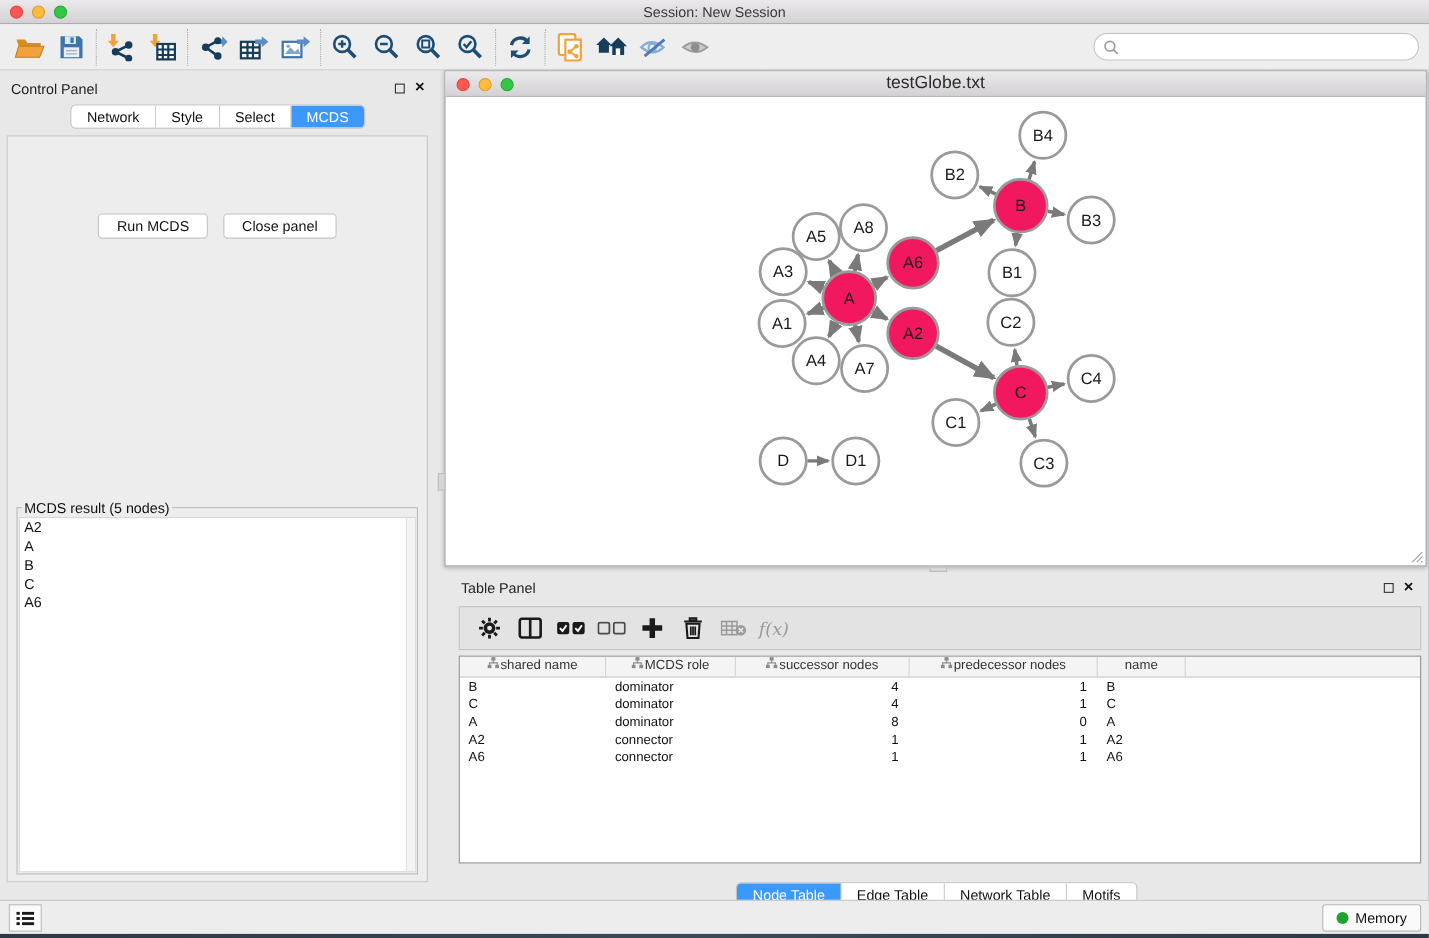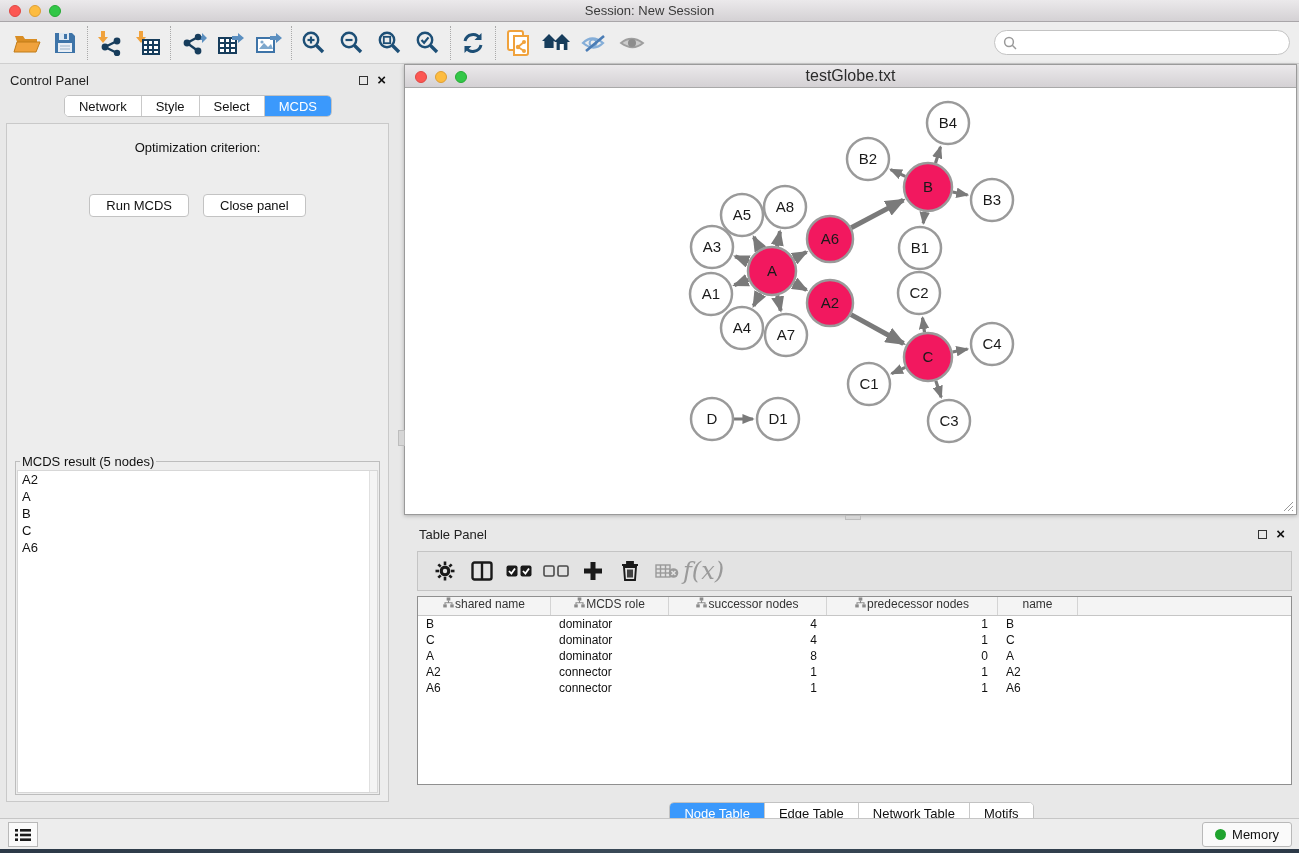--- a/index.html
+++ b/index.html
@@ -84,21 +84,21 @@
   .split-grip-h { position:absolute; left:441px; top:0px; width:16px; height:5px;
     background:#d6d6d6; border:1px solid #bdbdbd; }
 
   
   .table-panel { position:absolute; left:404px; top:520px; width:895px; height:298px; }
   .tp-header { position:absolute; left:15px; right:14px; top:5px; height:18px;
     display:flex; justify-content:space-between; align-items:center; }
   .tp-toolbar { position:absolute; left:13px; right:7px; top:31px; height:40px;
     background:#e3e3e3; border:1px solid #c4c4c4; display:flex; align-items:center; padding-left:8px; }
   .tp-toolbar .tbtn { width:37px; }
-  .fx { font-family:"DejaVu Serif", serif; font-style:italic; font-size:24px; color:#9a9a9a; }
+  .fx { font-family:"DejaVu Serif", serif; font-style:italic; font-size:16px; color:#9a9a9a; }
   .datatable { position:absolute; left:13px; right:7px; top:76px; height:189px;
     background:#fff; border:1px solid #8f8f8f; overflow:hidden; }
   .thead { display:flex; height:19px; background:#f4f4f4; border-bottom:1px solid #c6c6c6; }
   .th { display:flex; align-items:flex-start; justify-content:center; gap:1px;
     font-size:12px; color:#333; border-right:1px solid #d4d4d4; height:100%; }
   .th:last-child { border-right:1px solid #d4d4d4; }
   .trow { display:flex; height:16px; align-items:center; }
   .td { font-size:12px; color:#111; height:100%; display:flex; align-items:center; }
   .td.l { justify-content:flex-start; padding-left:8px; }
   .td.r { justify-content:flex-end; padding-right:10px; }
@@ -293,21 +293,20 @@
     </div>
     <div class="cp-tabs-row">
       <div class="segtabs">
           <div class="seg">Network</div>
           <div class="seg">Style</div>
           <div class="seg">Select</div>
           <div class="seg active">MCDS</div>
         </div>
     </div>
     <div class="cp-card">
-      <div class="opt-label">Optimization criterion:</div>
       <div class="btn-row">
         <div class="btn">Run MCDS</div>
         <div class="btn">Close panel</div>
       </div>
       <fieldset class="mcds-fieldset">
         <legend>MCDS result (5 nodes)</legend>
         <div style="position:relative; width:100%; height:100%;">
           <div class="mcds-list">
             <div class="mcds-scroll"></div>
           <div class="item">A2</div>

